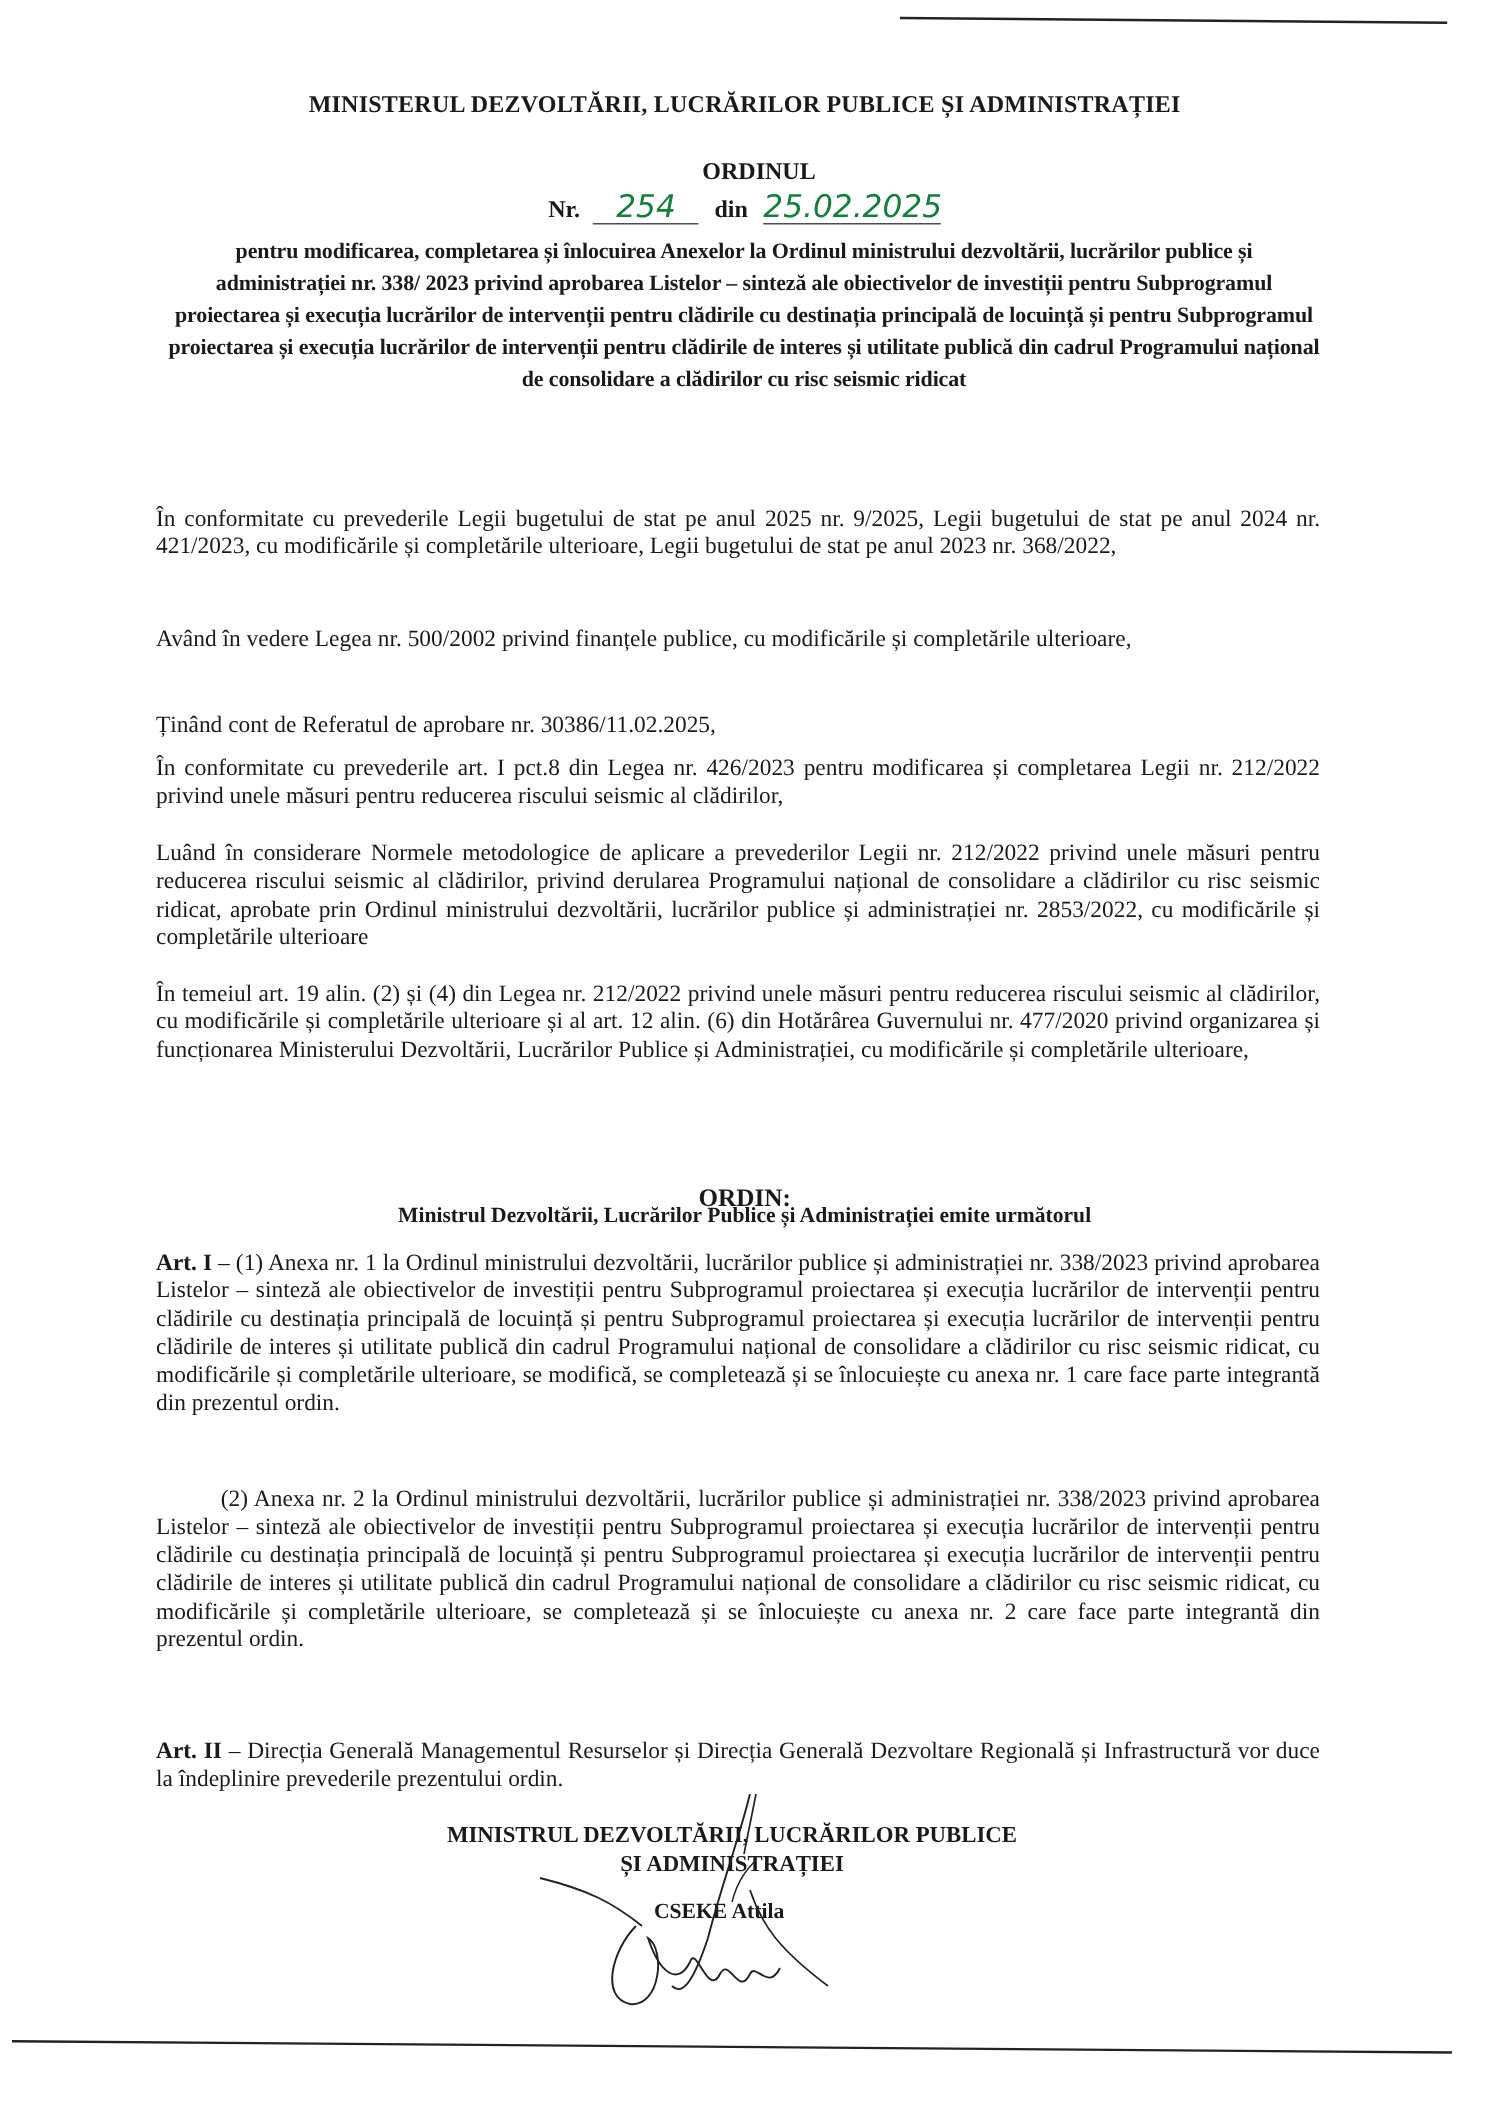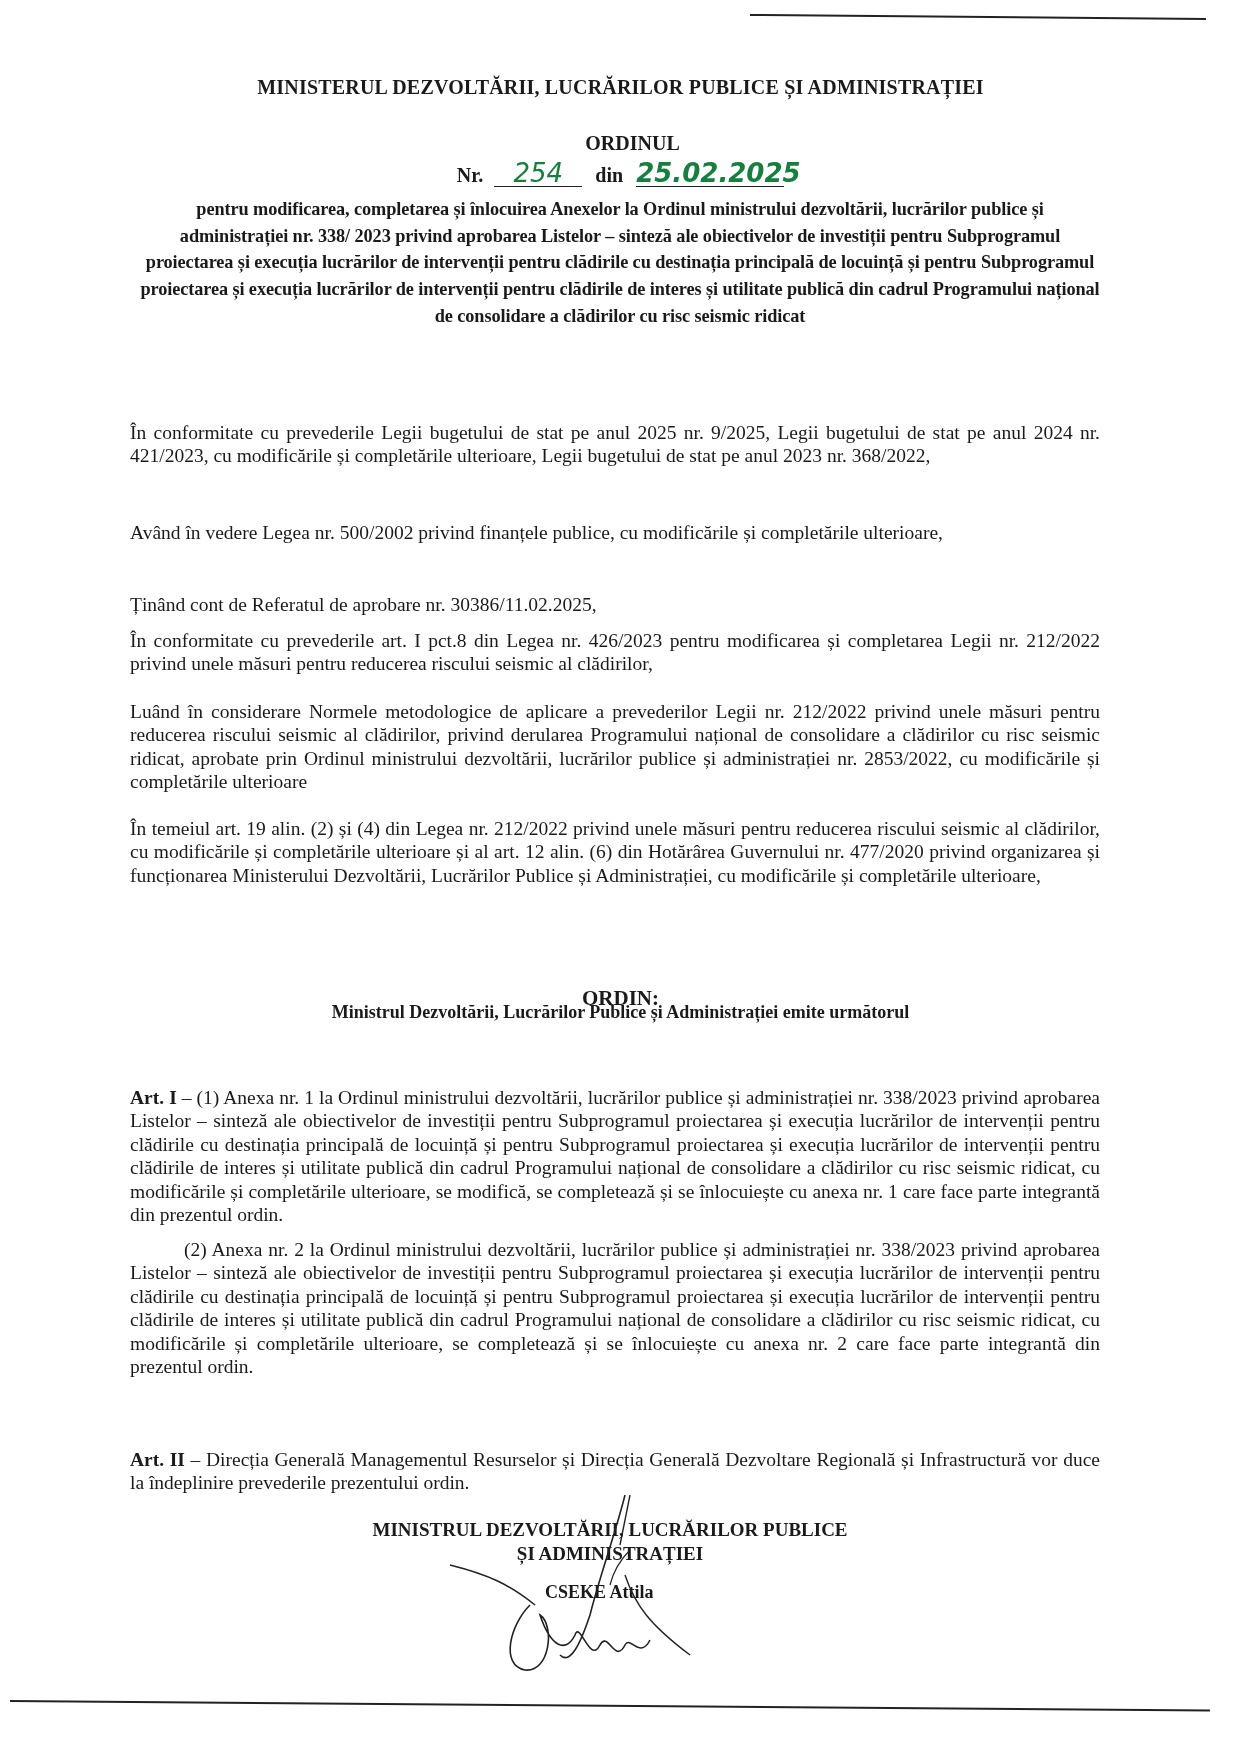--- a/index.html
+++ b/index.html
@@ -24,21 +24,21 @@
       position: absolute; left: 0; width: 1241px; top: 160px;
       text-align: center; font-size: 20px; font-weight: bold;
     }
     .number-line .lbl { font-weight: bold; }
     .hand {
       display: inline-block; font-family: "DejaVu Sans", sans-serif; font-weight: normal;
       font-style: italic; font-size: 26px; border-bottom: 1.5px solid #222;
       text-align: center; line-height: 26px; color: #15803d;
     }
     .hand.nr { width: 88px; margin: 0 8px 0 6px; }
-    .hand.date { width: 148px; margin-left: 8px; font-weight: bold; }
+    .hand.date { width: 148px; margin-left: 8px; }
 
     .subject {
       position: absolute; left: 140px; width: 960px; top: 196px;
       text-align: center; font-weight: bold; font-size: 18.3px; line-height: 26.7px;
       letter-spacing: -0.1px;
     }
 
     .body-block {
       position: absolute; left: 130px; width: 970px;
       font-size: 19.5px; line-height: 23.4px; text-align: justify;
@@ -51,21 +51,21 @@
     .p6 { top: 817px; }
 
     .emit-line {
       position: absolute; left: 0; width: 1241px; top: 1002px;
       text-align: center; font-weight: bold; font-size: 18px;
     }
     .ordin-heading {
       position: absolute; left: 0; width: 1241px; top: 986px;
       text-align: center; font-weight: bold; font-size: 21px;
     }
-    .art1 { top: 1041px; margin-top: 45px; }
+    .art1 { top: 1041px; }
     .art1-2 { top: 1238px; text-indent: 54px; }
     .art2 { top: 1448px; }
     .art-label { font-weight: bold; }
 
     .signature-title {
       position: absolute; left: 270px; width: 680px; top: 1518px;
       text-align: center; font-weight: bold; font-size: 19px; line-height: 24px;
     }
     .signatory {
       position: absolute; left: 545px; top: 1582px;

